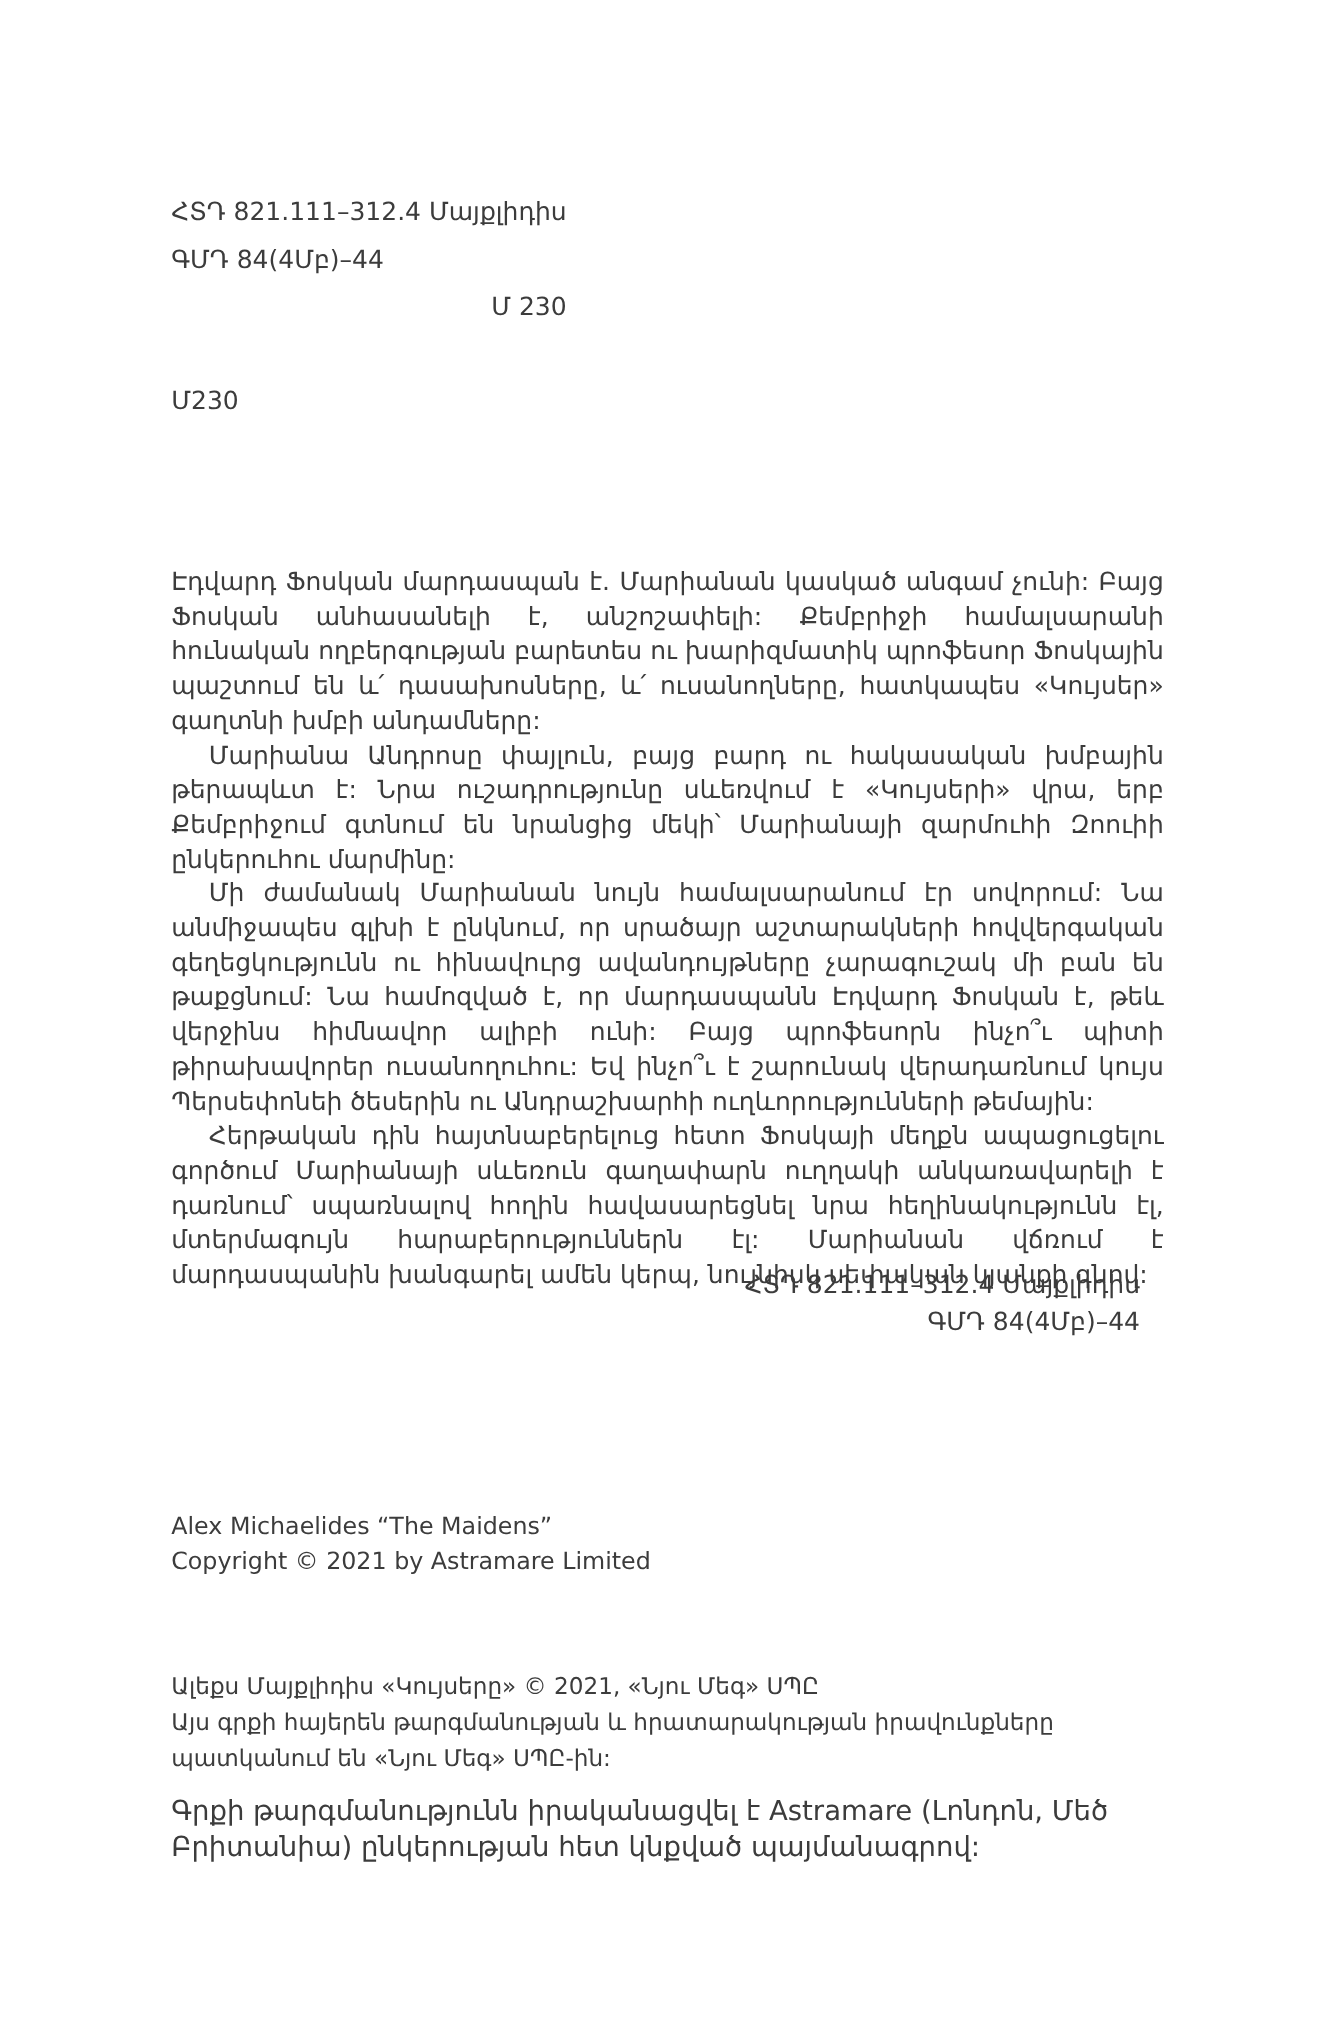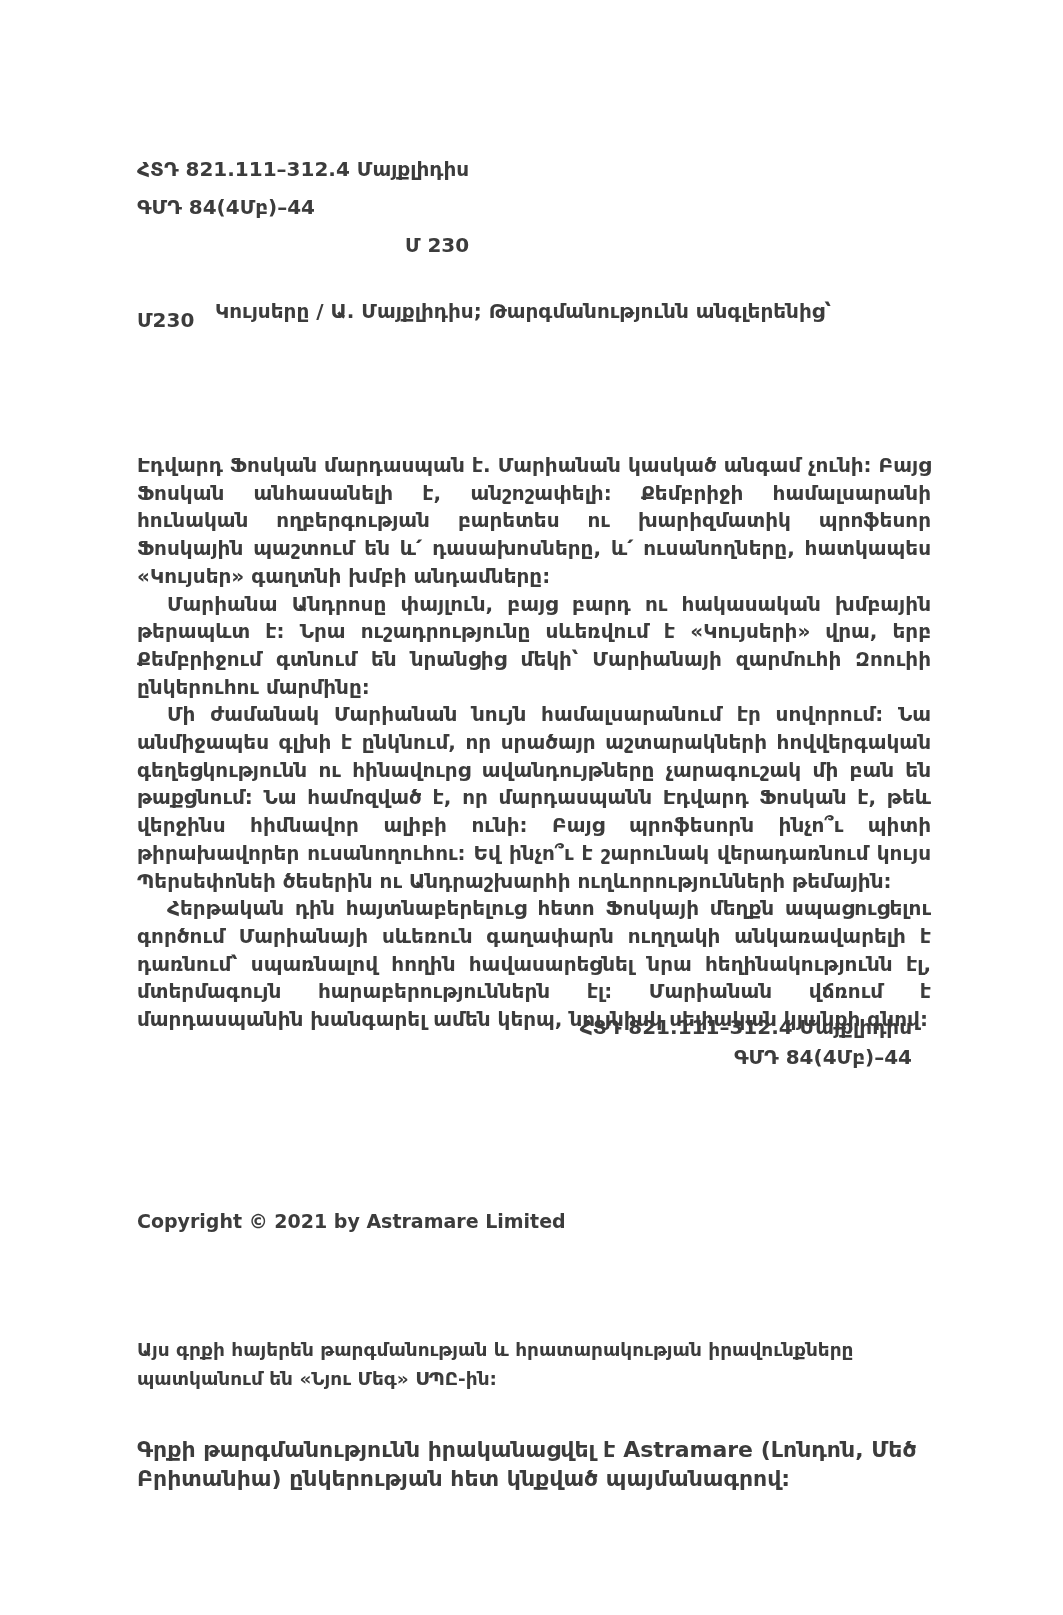--- a/index.html
+++ b/index.html
@@ -9,21 +9,21 @@
   }
   .page {
     position: relative;
     width: 1063px;
     height: 1615px;
     background: #ffffff;
     color: #3c3c3c;
     font-family: "DejaVu Sans", "Liberation Sans", sans-serif;
     overflow: hidden;
   }
-  .block { position: absolute; font-weight: bold; }
+  .block { position: absolute; }
 
   
   .top-codes {
     left: 137px;
     top: 150px;
     font-size: 20px;
     line-height: 38px;
     white-space: nowrap;
   }
   .top-codes .m-indent { padding-left: 64px; text-align: right; }
@@ -105,41 +105,42 @@
 
   <div class="block top-codes">
     <div>ՀՏԴ 821.111–312.4 Մայքլիդիս</div>
     <div>ԳՄԴ 84(4Մբ)–44</div>
     <div class="m-indent">Մ 230</div>
   </div>
 
   <div class="block card">
     <div class="card-label">Մ230</div>
     <div class="card-lines">
-      <div>Կույսերը / Ա. Մայքլիդիս; Թարգմանությունն անգլերենից՝</div>
     </div>
   </div>
 
   <div class="block annotation">
     <p>Էդվարդ Ֆոսկան մարդասպան է. Մարիանան կասկած անգամ չունի: Բայց Ֆոսկան անհասանելի է, անշոշափելի: Քեմբրիջի համալսարանի հունական ողբերգության բարետես ու խարիզմատիկ պրոֆեսոր Ֆոսկային պաշտում են և՛ դասախոսները, և՛ ուսանողները, հատկապես «Կույսեր» գաղտնի խմբի անդամները:</p>
     <p class="ind">Մարիանա Անդրոսը փայլուն, բայց բարդ ու հակասական խմբային թերապևտ է: Նրա ուշադրությունը սևեռվում է «Կույսերի» վրա, երբ Քեմբրիջում գտնում են նրանցից մեկի՝ Մարիանայի զարմուհի Զոուիի ընկերուհու մարմինը:</p>
     <p class="ind">Մի ժամանակ Մարիանան նույն համալսարանում էր սովորում: Նա անմիջապես գլխի է ընկնում, որ սրածայր աշտարակների հովվերգական գեղեցկությունն ու հինավուրց ավանդույթները չարագուշակ մի բան են թաքցնում: Նա համոզված է, որ մարդասպանն Էդվարդ Ֆոսկան է, թեև վերջինս հիմնավոր ալիբի ունի: Բայց պրոֆեսորն ինչո՞ւ պիտի թիրախավորեր ուսանողուհու: Եվ ինչո՞ւ է շարունակ վերադառնում կույս Պերսեփոնեի ծեսերին ու Անդրաշխարհի ուղևորությունների թեմային:</p>
     <p class="ind">Հերթական դին հայտնաբերելուց հետո Ֆոսկայի մեղքն ապացուցելու գործում Մարիանայի սևեռուն գաղափարն ուղղակի անկառավարելի է դառնում՝ սպառնալով հողին հավասարեցնել նրա հեղինակությունն էլ, մտերմագույն հարաբերություններն էլ: Մարիանան վճռում է մարդասպանին խանգարել ամեն կերպ, նույնիսկ սեփական կյանքի գնով:</p>
   </div>
 
   <div class="block bottom-codes">
     <div>ՀՏԴ 821.111–312.4 Մայքլիդիս</div>
     <div>ԳՄԴ 84(4Մբ)–44</div>
   </div>
 
   <div class="block isbn-block">
+    <div>Alex Michaelides “The Maidens”</div>
     <div>Copyright © 2021 by Astramare Limited</div>
   </div>
 
   <div class="block rights-block">
+    <div class="line1">Ալեքս Մայքլիդիս «Կույսերը» © 2021, «Նյու Մեգ» ՍՊԸ</div>
     <div>Այս գրքի հայերեն թարգմանության և հրատարակության իրավունքները պատկանում են «Նյու Մեգ» ՍՊԸ-ին:</div>
   </div>
 
   <div class="block agreement-block">
     <div>Գրքի թարգմանությունն իրականացվել է Astramare (Լոնդոն, Մեծ Բրիտանիա) ընկերության հետ կնքված պայմանագրով:</div>
   </div>
 
 </div>
 
 </body></html>

